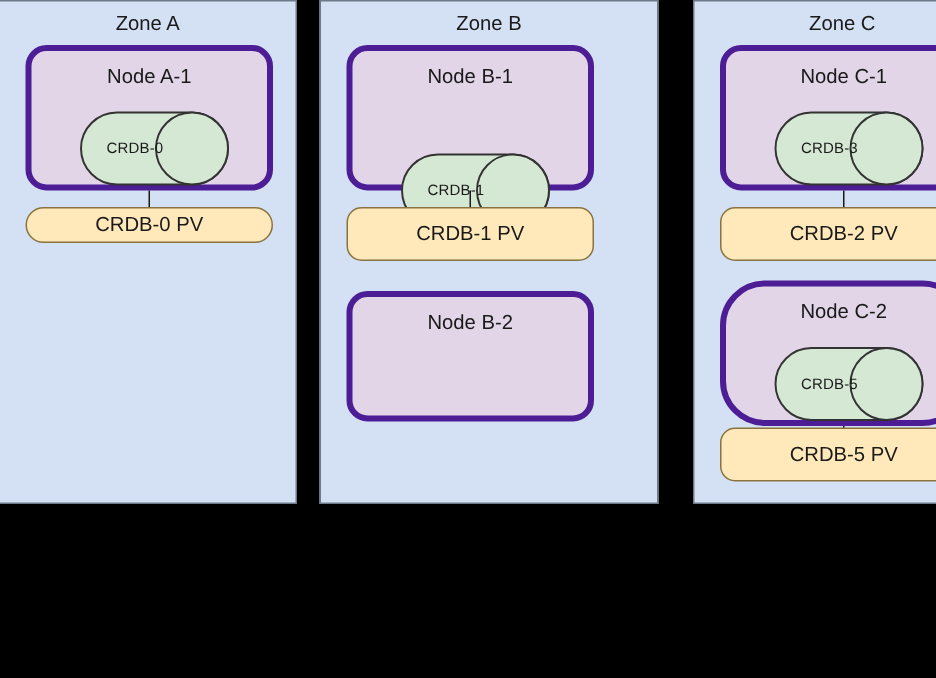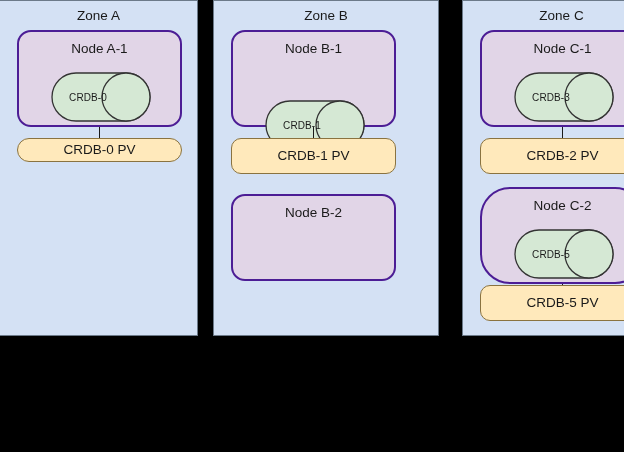--- a/index.html
+++ b/index.html
@@ -44,21 +44,21 @@
   }
 
   #zone-a { left: 0px;   top: 0px; width: 198px; height: 336px; border-left: none; }
   #zone-b { left: 213px; top: 0px; width: 226px; height: 336px; }
   #zone-c { left: 434px; top: 0px; width: 198px; height: 336px; border-right: none; margin-left: 28px; }
 
   
   .node-box {
     position: absolute;
     background: #e1d5e7;
-    border: 2px solid #4c1d95;
+    border: 4px solid #4c1d95;
     border-radius: 14px;
     box-sizing: border-box;
   }
   .node-title {
     position: absolute;
     top: 9px;
     left: 0;
     right: 0;
     text-align: center;
     font-size: 13.5px;

